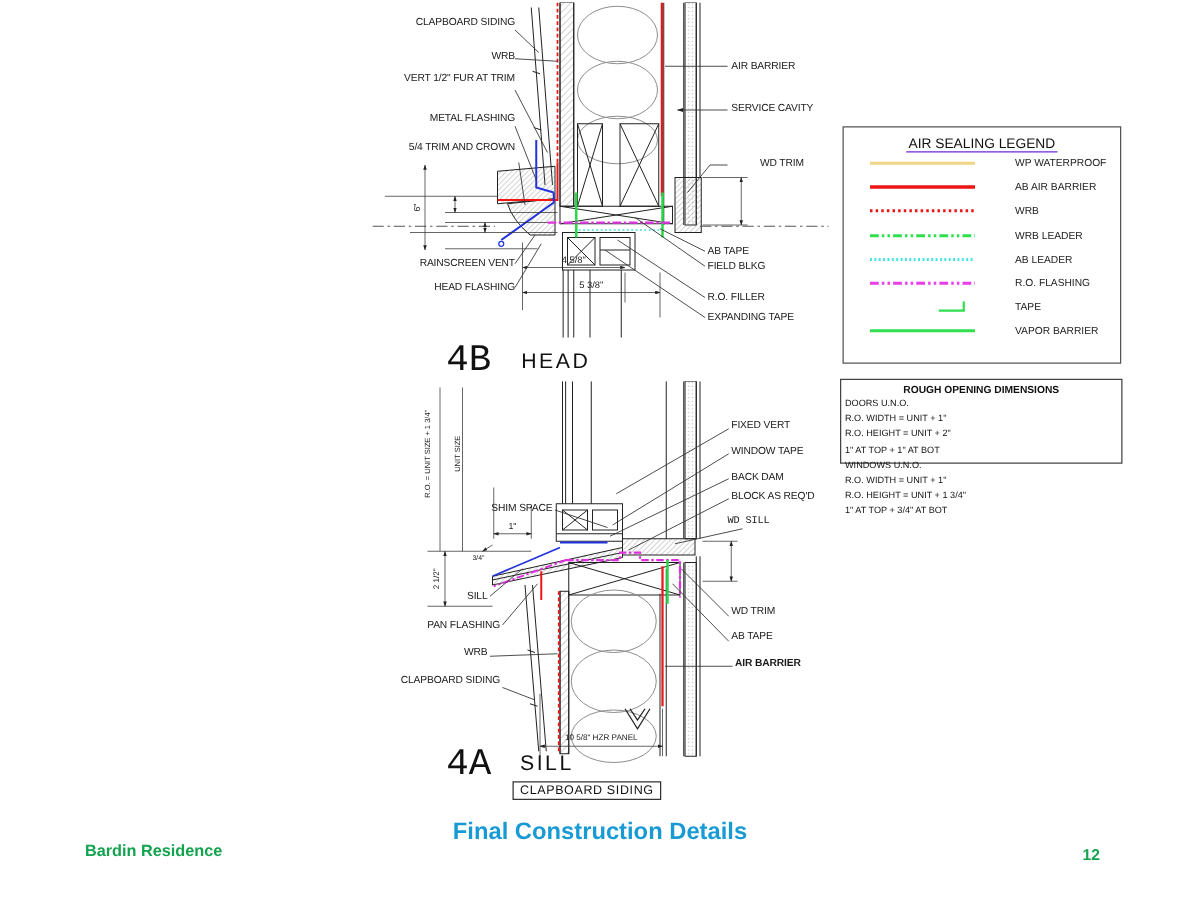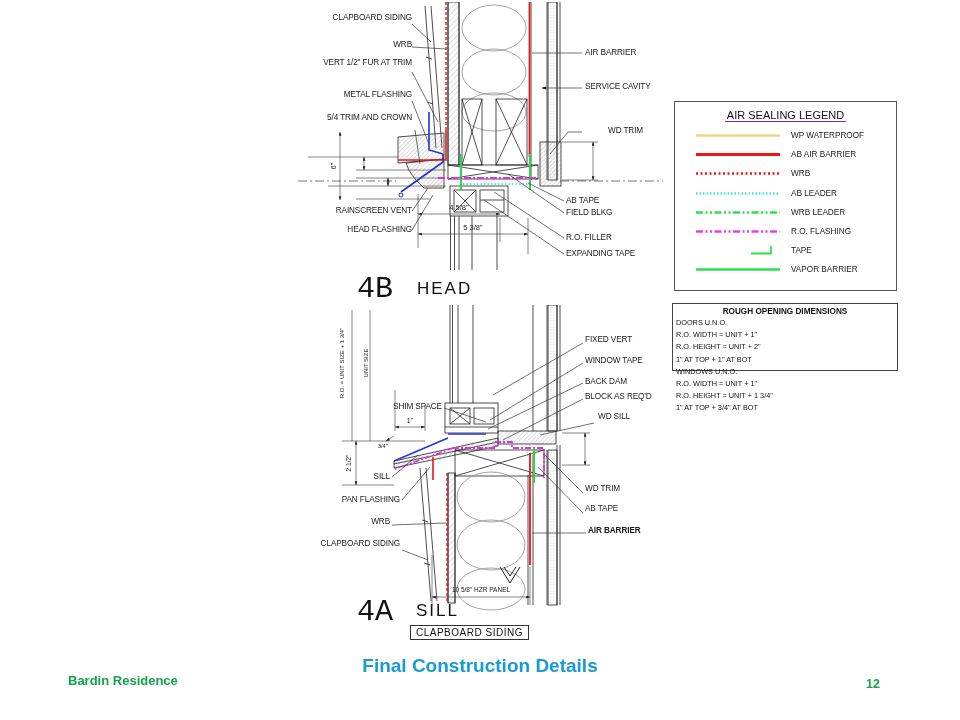--- a/index.html
+++ b/index.html
@@ -9,21 +9,21 @@
   svg text{font-family:"Liberation Sans", sans-serif;fill:#1a1a1a;}
   .lbl{position:absolute;font-size:8.2px;line-height:1.2;color:#1a1a1a;letter-spacing:-0.1px;}
   .lbl.r{text-align:right;}
   .lbl.b{font-weight:bold;}
   .dtitle-num{position:absolute;font-size:30px;color:#111;font-family:Liberation Mono, monospace;}
   .dtitle-name{position:absolute;font-size:17px;letter-spacing:2px;color:#111;text-align:right;}
   .boxlabel{position:absolute;font-size:10px;color:#111;border:1.2px solid #333;padding:1px 5px;letter-spacing:0.5px;}
   .legend{position:absolute;left:674px;top:101px;width:221px;height:188px;border:1.3px solid #555;background:#fff;}
   .legend-title{margin-top:7px;text-align:center;font-size:11px;color:#111;}
   .legend-title span{border-bottom:1px solid #6d28d9;padding:0 2px;}
-  .legend-row{display:flex;align-items:center;height:19.2px;padding-left:20px;}
+  .legend-row{display:flex;height:19.2px;padding-left:20px;gap:21px;}
   .legend-row svg{width:86px;height:9px;flex:none;}
   .legend-label{margin-left:10px;font-size:8.2px;color:#222;}
   .ro-box{position:absolute;left:672px;top:303px;width:224px;height:66px;border:1.3px solid #444;background:#fff;}
   .ro-title{text-align:center;font-weight:bold;font-size:8.2px;margin-top:3px;color:#111;}
   .ro-cols{display:flex;padding:1px 3px 0 3px;flex-direction:column;}
   .ro-col{width:50%;font-size:7.3px;line-height:12.2px;color:#111;white-space:nowrap;}
   .footer-project{position:absolute;left:68px;top:673px;font-size:13px;font-weight:bold;color:#13a24e;}
   .footer-title{position:absolute;left:0;top:655px;width:960px;text-align:center;font-size:19px;font-weight:bold;color:#189ad5;}
   .footer-page{position:absolute;left:866px;top:677px;font-size:12.5px;font-weight:bold;color:#13a24e;}
 </style>
@@ -301,21 +301,21 @@
 
   <div class="lbl r" style="left:352px;top:402px;width:90px;">SHIM SPACE</div>
   <div class="lbl r" style="left:300px;top:472px;width:90px;">SILL</div>
   <div class="lbl r" style="left:310px;top:495px;width:90px;">PAN FLASHING</div>
   <div class="lbl r" style="left:300px;top:517px;width:90px;">WRB</div>
   <div class="lbl r" style="left:310px;top:539px;width:90px;">CLAPBOARD SIDING</div>
   <div class="lbl" style="left:585px;top:335px;">FIXED VERT</div>
   <div class="lbl" style="left:585px;top:356px;">WINDOW TAPE</div>
   <div class="lbl" style="left:585px;top:377px;">BACK DAM</div>
   <div class="lbl" style="left:585px;top:392px;">BLOCK AS REQ'D</div>
-  <div class="lbl" style="left:598px;top:412px;">WD SILL</div>
+  <div class="lbl" style="left:582px;top:412px;font-family:Liberation Mono, monospace;">WD SILL</div>
   <div class="lbl" style="left:585px;top:484px;">WD TRIM</div>
   <div class="lbl" style="left:585px;top:504px;">AB TAPE</div>
   <div class="lbl b" style="left:588px;top:526px;">AIR BARRIER</div>
 
   <div class="dtitle-num" style="left:357px;top:595px;">4A</div>
   <div class="dtitle-name" style="left:416px;top:601px;">SILL</div>
   <div class="boxlabel" style="left:410px;top:625px;">CLAPBOARD SIDING</div>
 
   <div class="legend">
     <div class="legend-title"><span>AIR SEALING LEGEND</span></div>
@@ -333,29 +333,29 @@
       <span class="legend-label">AB AIR BARRIER</span>
     </div>
     <div class="legend-row">
       <svg viewBox="0 0 86 9">
           <line x1="1" y1="4.5" x2="85" y2="4.5" stroke-width="2.4" stroke="#ee1515" stroke-dasharray="2 2.5"></line>
         </svg>
       <span class="legend-label">WRB</span>
     </div>
     <div class="legend-row">
       <svg viewBox="0 0 86 9">
+          <line x1="1" y1="4.5" x2="85" y2="4.5" stroke-width="2.4" stroke="#2ee04e" stroke-dasharray="7 2.5 2 2.5 2 2.5"></line>
+        </svg>
+      <span class="legend-label">WRB LEADER</span>
+    </div>
+    <div class="legend-row">
+      <svg viewBox="0 0 86 9">
           <line x1="1" y1="4.5" x2="85" y2="4.5" stroke-width="2.4" stroke="#3fe4e4" stroke-dasharray="1.5 2"></line>
         </svg>
       <span class="legend-label">AB LEADER</span>
-    </div>
-    <div class="legend-row">
-      <svg viewBox="0 0 86 9">
-          <line x1="1" y1="4.5" x2="85" y2="4.5" stroke-width="2.4" stroke="#2ee04e" stroke-dasharray="7 2.5 2 2.5 2 2.5"></line>
-        </svg>
-      <span class="legend-label">WRB LEADER</span>
     </div>
     <div class="legend-row">
       <svg viewBox="0 0 86 9">
           <line x1="1" y1="4.5" x2="85" y2="4.5" stroke-width="2.4" stroke="#ea3cea" stroke-dasharray="7 2.5 2 2.5 2 2.5"></line>
         </svg>
       <span class="legend-label">R.O. FLASHING</span>
     </div>
     <div class="legend-row">
       <svg viewBox="0 0 86 9">
           <polyline points="76,0 76,7.5 56,7.5" fill="none" stroke-width="1.8" stroke="#2ee04e"></polyline>

